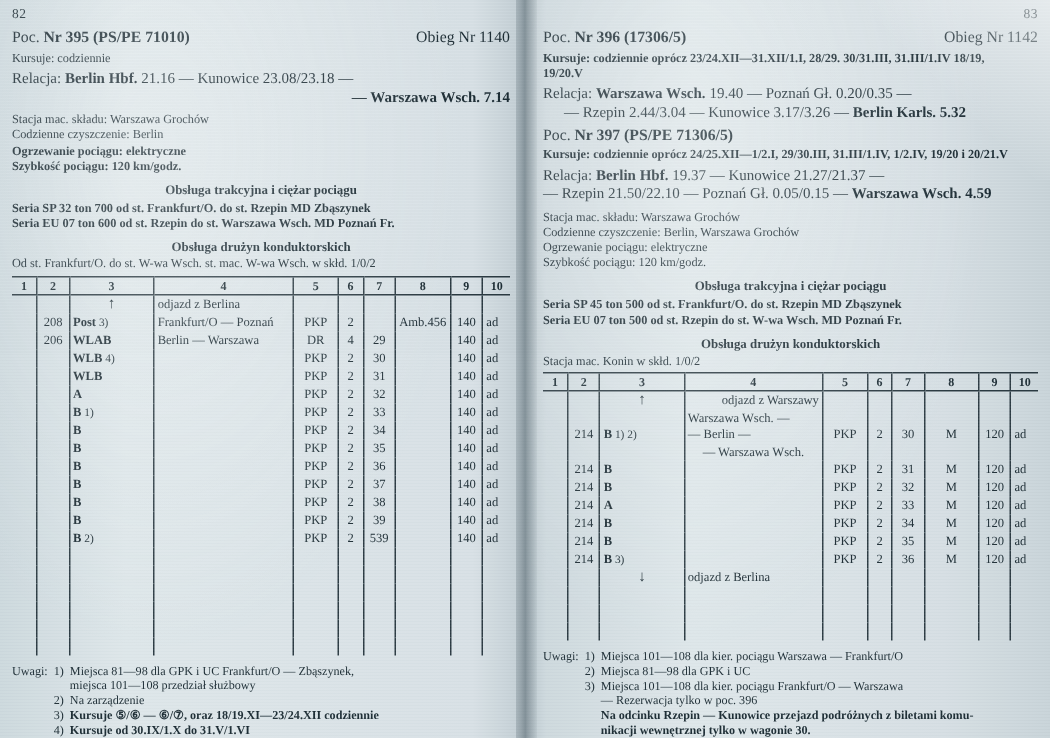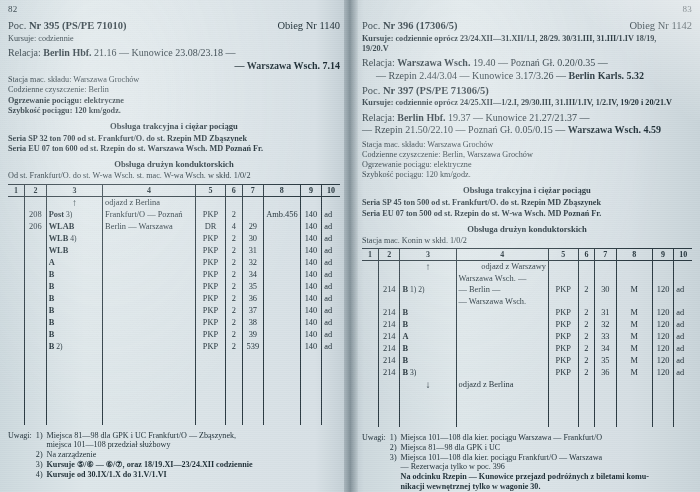--- a/index.html
+++ b/index.html
@@ -272,20 +272,32 @@
             <td class="c">PKP</td>
             <td class="c">2</td>
             <td class="c">32</td>
             <td class="c"></td>
             <td class="c">140</td>
             <td>ad</td>
           </tr>
           <tr>
             <td></td>
             <td class="c"></td>
+            <td><span class="b">B</span><span class="sup"> 1)</span></td>
+            <td></td>
+            <td class="c">PKP</td>
+            <td class="c">2</td>
+            <td class="c">33</td>
+            <td class="c"></td>
+            <td class="c">140</td>
+            <td>ad</td>
+          </tr>
+          <tr>
+            <td></td>
+            <td class="c"></td>
             <td><span class="b">B</span></td>
             <td></td>
             <td class="c">PKP</td>
             <td class="c">2</td>
             <td class="c">34</td>
             <td class="c"></td>
             <td class="c">140</td>
             <td>ad</td>
           </tr>
           <tr>
@@ -566,21 +578,21 @@
             <td class="c"></td>
             <td class="c"></td>
             <td></td>
           </tr>
           <tr>
             <td></td>
             <td class="c">214</td>
             <td><span class="b">B</span><span class="sup"> 1) 2)</span></td>
             <td>
               <span style="display: block; text-align: left;">— Berlin —</span>
-              <span style="display: block; text-align: left;">— Warszawa Wsch.</span>
+              <span style="display: block; text-align: center;">— Warszawa Wsch.</span>
             </td>
             <td class="c">PKP</td>
             <td class="c">2</td>
             <td class="c">30</td>
             <td class="c">M</td>
             <td class="c">120</td>
             <td>ad</td>
           </tr>
           <tr>
             <td></td>

